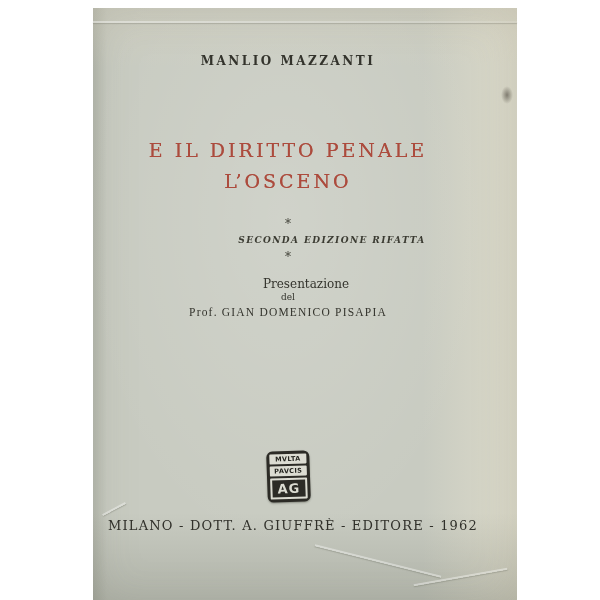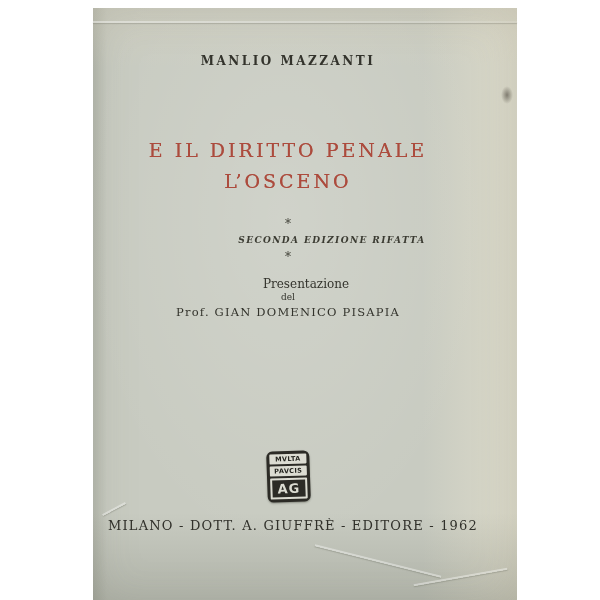--- a/index.html
+++ b/index.html
@@ -70,21 +70,21 @@
   .ornament-top { top: 210px; }
   .ornament-bottom { top: 243px; }
   .edition {
     top: 226px;
     font-size: 9px; font-style: italic; font-weight: bold;
     letter-spacing: 1.4px; color: #3b3b32; line-height: 12px; padding-left: 44px;
   }
   .presentation { top: 269px; color: #33332c; }
   .presentation .p-line1 { font-size: 12px; line-height: 14px; padding-left: 36px; }
   .presentation .p-line2 { font-size: 9px;  line-height: 13px; }
-  .presentation .p-line3 { font-size: 11.5px; letter-spacing: 1.2px; line-height: 16px; }
+  .presentation .p-line3 { font-size: 11.5px; letter-spacing: 1.2px; line-height: 16px; font-family: Liberation Serif, serif; }
 
   
   .logo-wrap { top: 443px; display: flex; justify-content: center; }
   .publisher-logo {
     width: 43px; height: 51px;
     background: #2c2b26; border-radius: 6px;
     padding: 3px; box-sizing: border-box;
     display: flex; flex-direction: column; gap: 2px;
     transform: rotate(-2deg);
     box-shadow: 0 1px 2px rgba(60,62,52,0.45);

